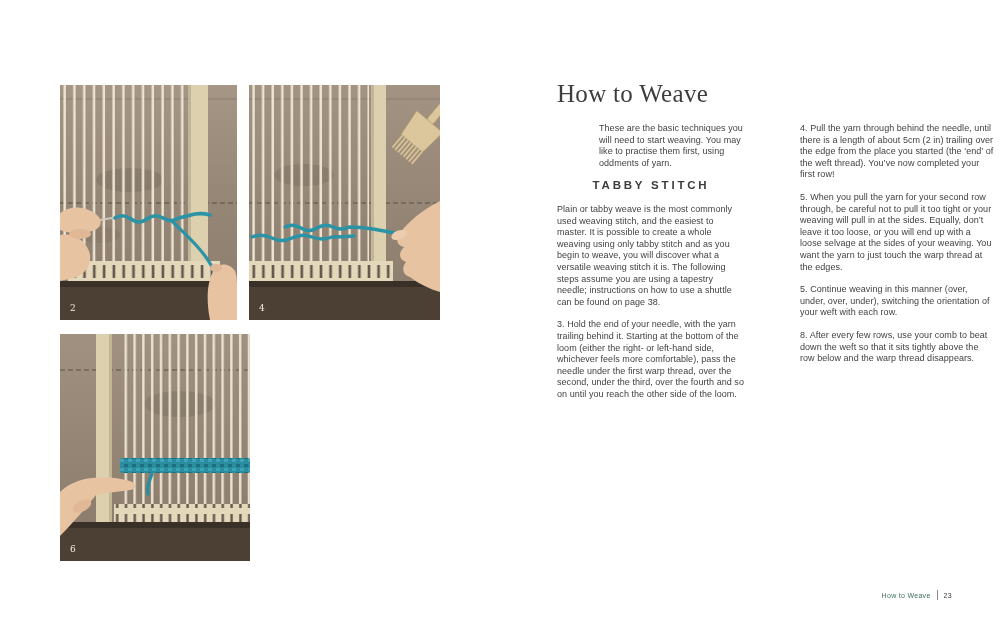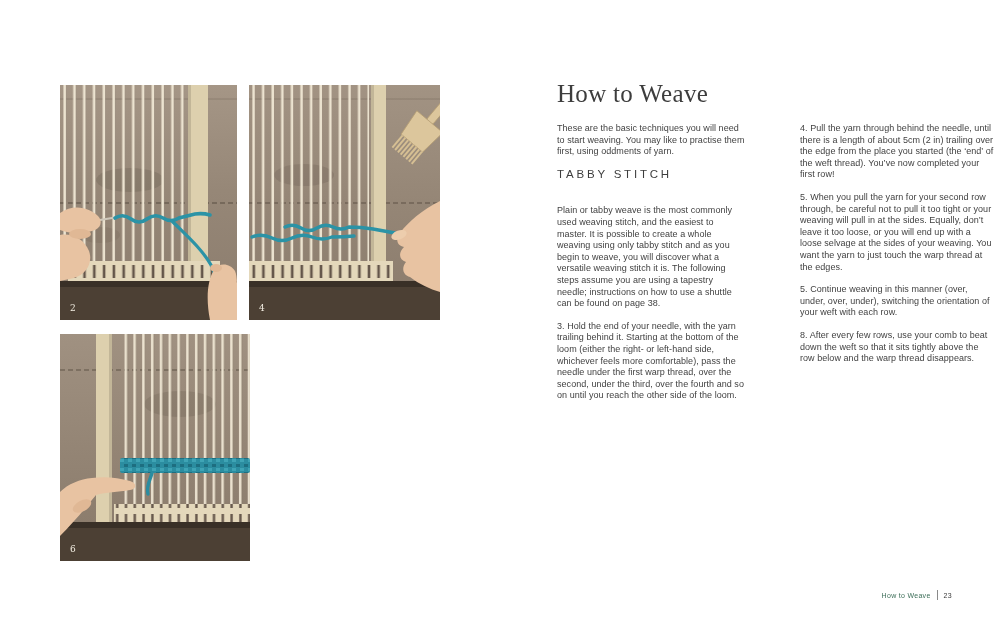--- a/index.html
+++ b/index.html
@@ -18,23 +18,23 @@
 
   
   .page-title { position:absolute; left:557px; top:80px;
                 font-family:"Liberation Serif", serif; font-weight:400;
                 font-size:25px; color:#3d3d3d; letter-spacing:0.3px; }
   .col { position:absolute; top:123px; width:188px; color:#424242;
          font-size:9px; line-height:11.6px; letter-spacing:0.05px; }
   #col-1 { left:557px; }
   #col-2 { left:800px; width:194px; }
   .col p { margin-bottom:11px; }
-  .intro { margin-bottom:14px; }
+  .intro { margin-bottom:14px;margin-left:42px; }
   .section-heading { font-size:11.5px; letter-spacing:2.8px; color:#3d3d3d;
-                     margin:5px 0 25px 0; font-weight:400; }
+                     margin:5px 0 12px 0; font-weight:700;text-align:center; }
 
   
   .footer { position:absolute; top:590px; right:48px; display:flex;
             align-items:center; font-size:7px; letter-spacing:0.3px; }
   .footer-label { color:#3c6e58; }
   .footer-divider { width:1px; height:10px; background:#8a8a8a; margin:0 6px; }
   .footer-page { color:#3a3a3a; }
 </style>
 </head>
 <body>

